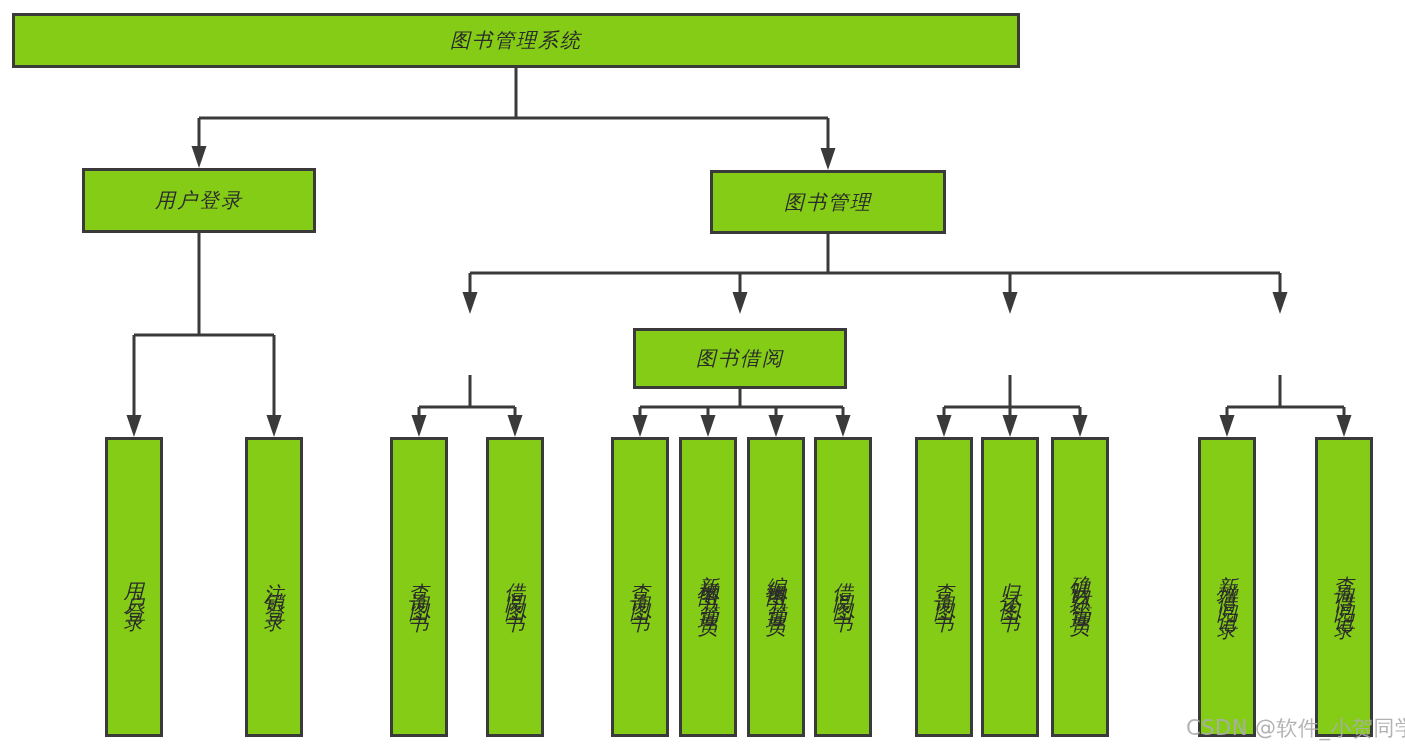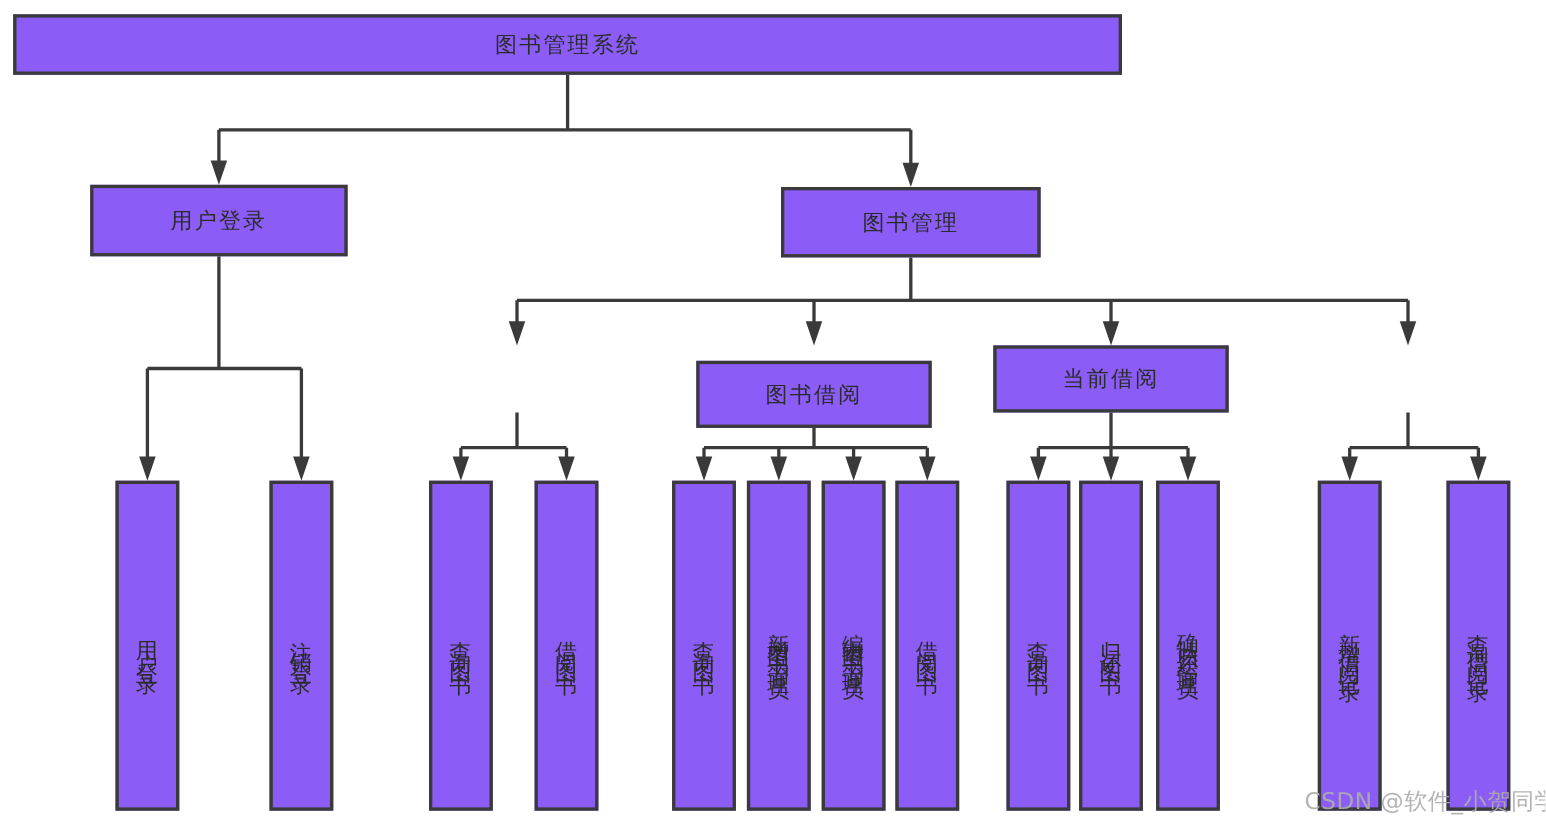--- a/index.html
+++ b/index.html
@@ -18,26 +18,27 @@
   .connectors {
     position: absolute;
     left: 0;
     top: 0;
     z-index: 1;
   }
   .box {
     position: absolute;
     box-sizing: border-box;
     border: 3px solid #3a3a3a;
-    background: #8b5cf6;
+    background: #84cc16;
     display: flex;
     align-items: center;
     justify-content: center;
     color: #2b2b2b;
     z-index: 2;
+    font-style: italic;
   }
   .hbox {
     font-size: 20px;
     letter-spacing: 2px;
     white-space: nowrap;
   }
   .vbox {
     writing-mode: vertical-rl;
     text-orientation: mixed;
     font-size: 20px;
@@ -102,21 +103,20 @@
       <polygon points="1336.5,415 1351.5,415 1344,437"></polygon>
     </g>
   </svg>
 
   <div class="box hbox" style="left:12px; top:13px; width:1008px; height:55px;">图书管理系统</div>
 
   <div class="box hbox" style="left:82px; top:168px; width:234px; height:65px;">用户登录</div>
   <div class="box hbox" style="left:710px; top:170px; width:236px; height:64px;">图书管理</div>
 
   <div class="box hbox" style="left:633px; top:328px; width:214px; height:61px;">图书借阅</div>
-  <div class="box hbox" style="left:903px; top:314px; width:214px; height:61px;">当前借阅</div>
 
   <div class="box vbox" style="left:105px; top:437px; width:58px; height:300px;">用户登录</div>
   <div class="box vbox" style="left:245px; top:437px; width:58px; height:300px;">注销登录</div>
 
   <div class="box vbox" style="left:390px; top:437px; width:58px; height:300px;">查询图书</div>
   <div class="box vbox" style="left:486px; top:437px; width:58px; height:300px;">借阅图书</div>
 
   <div class="box vbox" style="left:611px; top:437px; width:58px; height:300px;">查询图书</div>
   <div class="box vbox" style="left:679px; top:437px; width:58px; height:300px; letter-spacing:6px;">新增图书（管理员）</div>
   <div class="box vbox" style="left:747px; top:437px; width:58px; height:300px; letter-spacing:6px;">编辑图书（管理员）</div>

